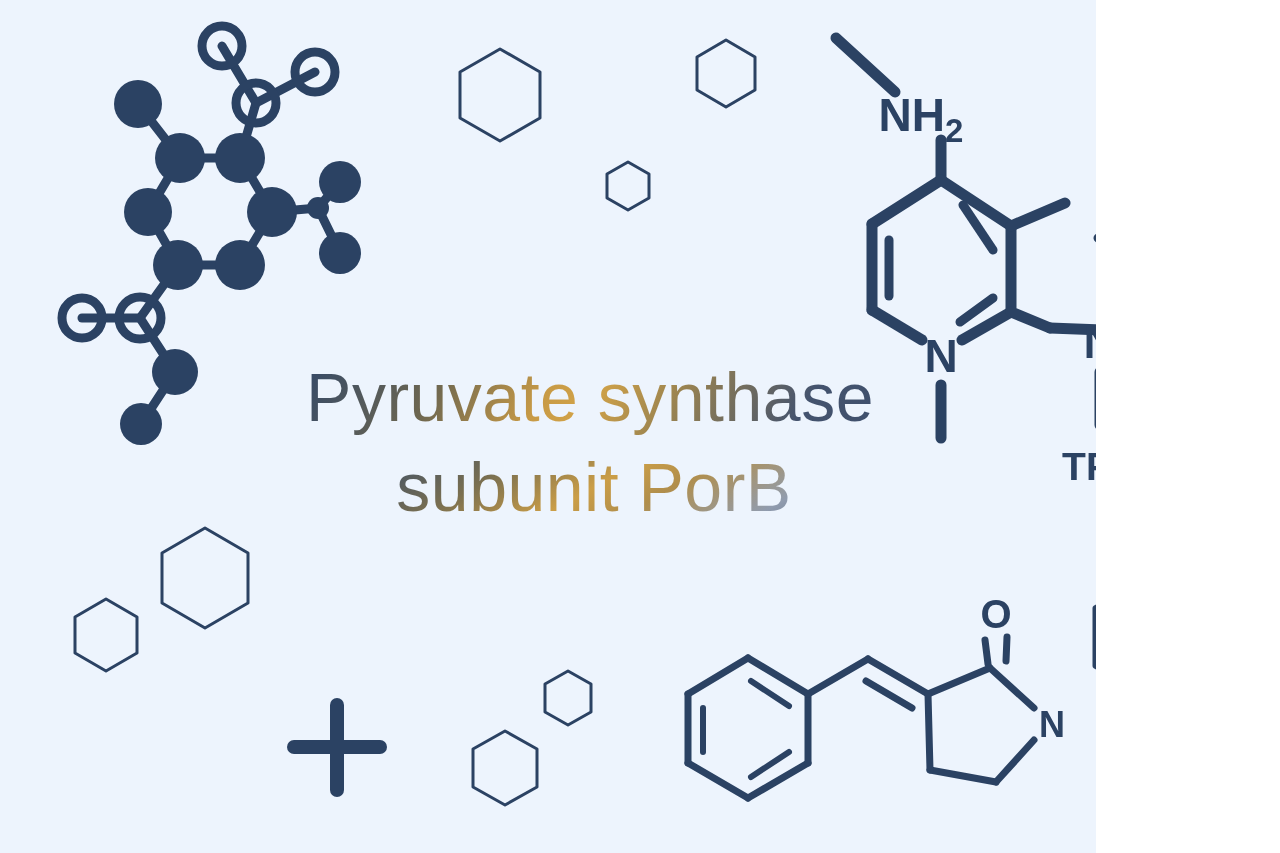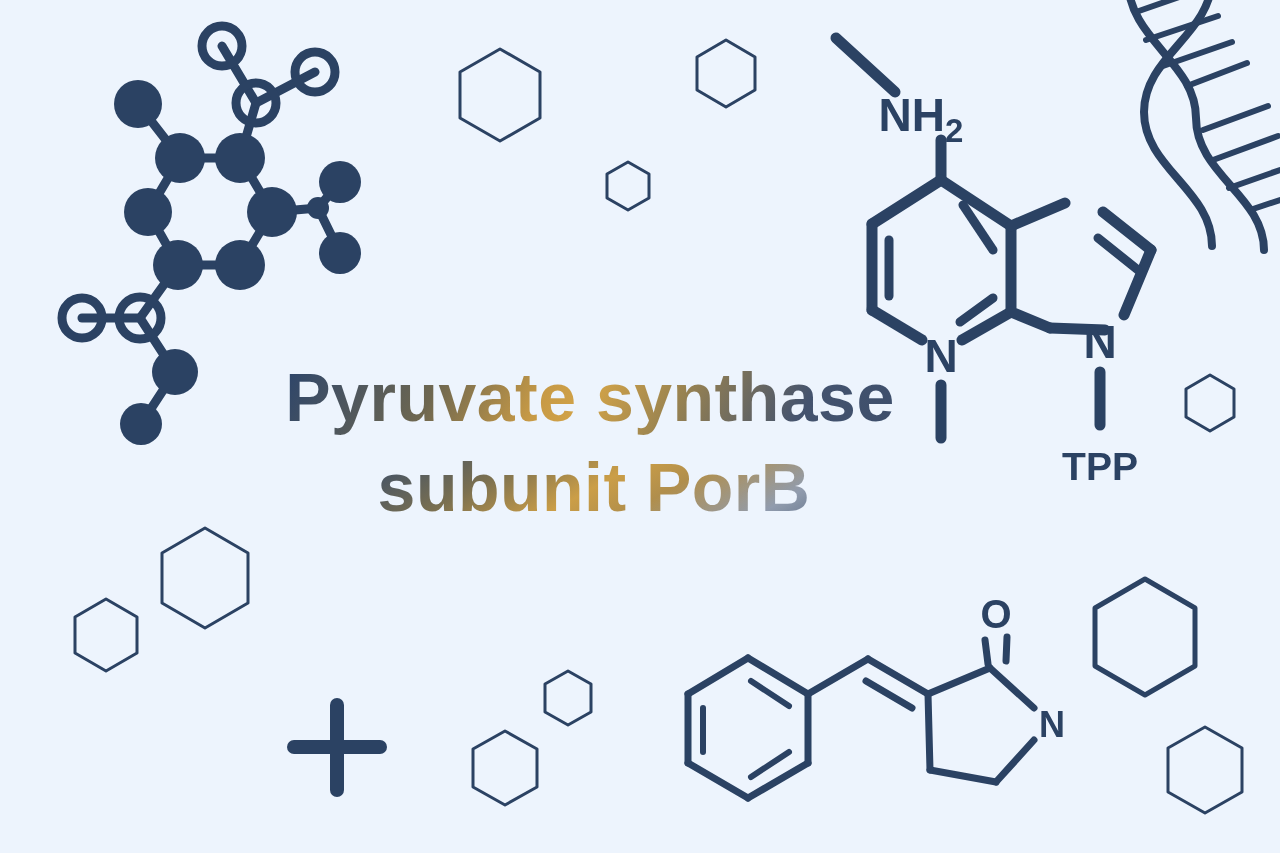--- a/index.html
+++ b/index.html
@@ -7,21 +7,21 @@
     padding: 0;
   }
   body {
     width: 1280px;
     height: 853px;
     overflow: hidden;
     font-family: "Liberation Sans", sans-serif;
   }
   #banner {
     position: relative;
-    width: 1280px;
+    width: 1096px;
     height: 853px;
     background: #edf4fd;
     overflow: hidden;
   }
   #art-layer {
     position: absolute;
     inset: 0;
     width: 1280px;
     height: 853px;
   }
@@ -29,21 +29,21 @@
     position: absolute;
     left: 0;
     top: 352px;
     width: 1180px;
     text-align: center;
     pointer-events: none;
   }
   .title-line {
     display: block;
     font-family: "Liberation Sans", sans-serif;
-    font-weight: 700;
+    font-weight: 400;
     font-size: 68px;
     line-height: 90px;
     letter-spacing: 0.5px;
     background-image: linear-gradient(118deg,
         #2b4263 0%,
         #2d456a 24%,
         #6e6750 37%,
         #c79a46 46%,
         #d2a348 50%,
         #9b8450 57%,

